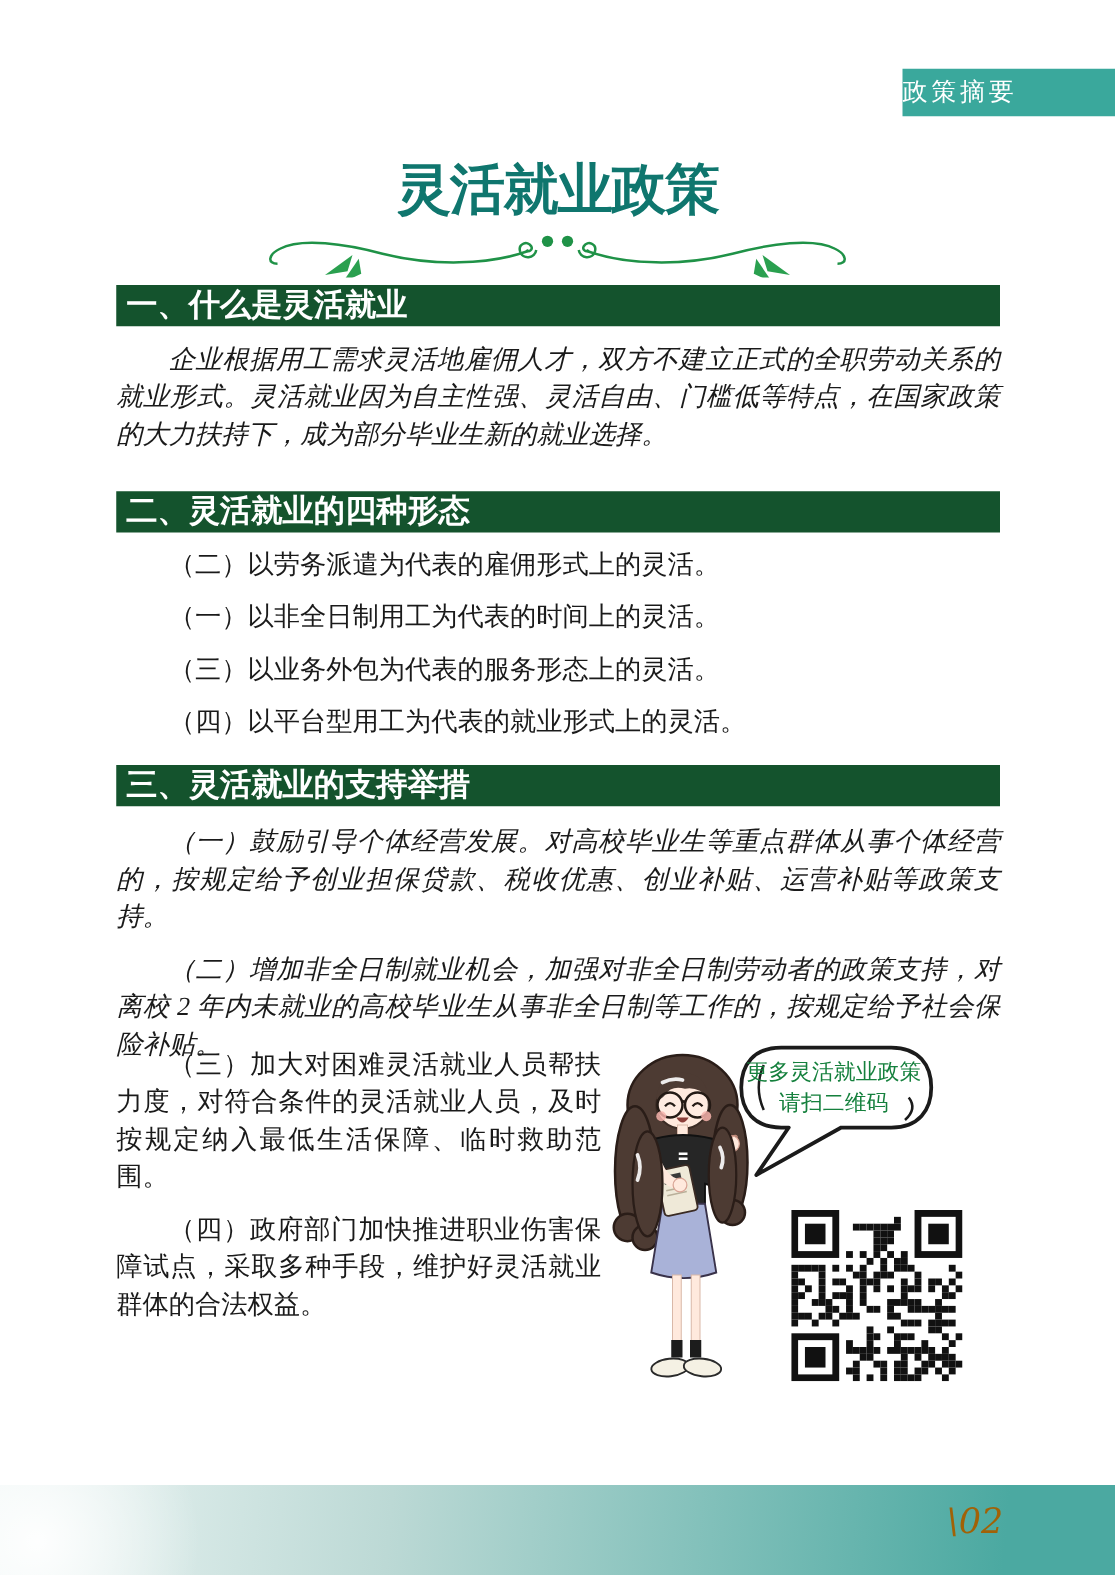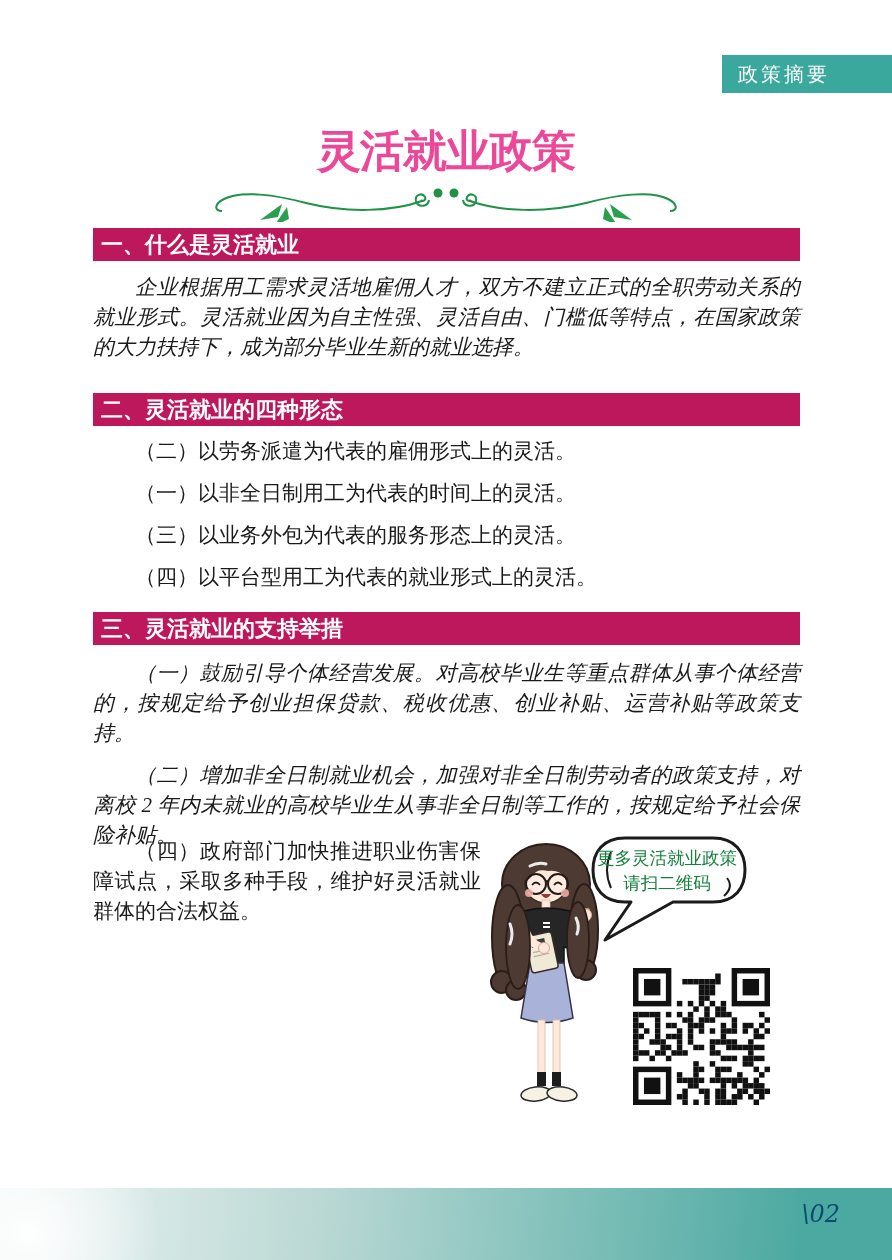--- a/index.html
+++ b/index.html
@@ -1,27 +1,27 @@
 <!DOCTYPE html>
 <html><head>
 <meta charset="utf-8">
 <style>
   html,body{margin:0;padding:0;background:#ffffff;}
   .page{position:relative;width:892px;height:1260px;background:#ffffff;overflow:hidden;
         font-family:"Liberation Serif",serif;color:#1a1a1a;}
   .badge{position:absolute;left:722px;top:55px;width:170px;height:38px;background:#3aa89c;
-         color:#ffffff;font-size:20px;line-height:38px;padding-left:16px;box-sizing:border-box;
+         color:#ffffff;font-size:20px;line-height:38px;padding-left:0;box-sizing:border-box;
          letter-spacing:3px;font-family:"Liberation Serif",serif;}
   .title{position:absolute;left:0;top:122px;width:892px;text-align:center;
          font-family:Liberation Serif, serif;font-weight:900;font-size:44px;
-         letter-spacing:-1px;color:#ec4899;}
+         letter-spacing:-1px;color:#0f766e;}
   .flourish{position:absolute;left:186px;top:180px;width:520px;height:42px;}
-  .secbar{position:absolute;left:93px;width:707px;height:33px;background:#be185d;
+  .secbar{position:absolute;left:93px;width:707px;height:33px;background:#14532d;
           color:#ffffff;font-family:"Liberation Sans",sans-serif;font-weight:bold;
-          font-size:22px;line-height:33px;padding-left:8px;box-sizing:border-box;}
+          font-size:25px;line-height:33px;padding-left:8px;box-sizing:border-box;}
   .bar1{top:228px;} .bar2{top:393px;} .bar3{top:612px;}
   .para{position:absolute;left:93px;width:707px;font-size:21px;line-height:30px;
         text-align:justify;text-indent:2em;font-style:italic;}
   .p1{top:272px;}
   .list{position:absolute;left:93px;top:436px;width:707px;font-size:21px;line-height:30px;}
   .list .li{text-indent:2em;margin-bottom:12px;}
   .s3{position:absolute;left:93px;top:658px;width:707px;font-size:21px;line-height:30px;
       text-align:justify;}
   .s3 p{margin:0 0 12px 0;text-indent:2em;font-style:italic;}
   .side{position:absolute;left:93px;top:836px;width:388px;font-size:21px;line-height:30px;
@@ -29,22 +29,22 @@
   .side p{margin:0 0 12px 0;text-indent:2em;}
   .girl{position:absolute;left:480px;top:832px;width:134px;height:282px;}
   .bubble-svg{position:absolute;left:585px;top:830px;width:300px;height:120px;}
   .bubble-text{position:absolute;left:597px;top:847px;width:140px;text-align:center;
                font-size:17.5px;line-height:25px;color:#15803d;font-family:Liberation Mono, monospace;}
   .qr{position:absolute;left:633px;top:968px;width:137px;height:137px;}
   .footer{position:absolute;left:0;top:1188px;width:892px;height:72px;
           background:
             radial-gradient(circle at 30px 45px, rgba(255,255,255,0.95) 0%, rgba(255,255,255,0) 130px),
             linear-gradient(95deg,#eef6f5 0%,#bcd9d5 35%,#4ba9a1 90%);}
-  .pagenum{position:absolute;left:720px;top:1200px;width:120px;text-align:right;
-           color:#0c4a6e;font-size:24px;font-style:italic;font-family:"DejaVu Serif",serif;}
+  .pagenum{position:absolute;left:720px;top:1200px;width:120px;text-align:center;
+           color:#a16207;font-size:28px;font-style:italic;font-family:"DejaVu Serif",serif;}
 </style>
 </head>
 <body>
 
 <div class="page">
 
   <div class="badge">政策摘要</div>
 
   <div class="title">灵活就业政策</div>
 
@@ -69,20 +69,21 @@
     <div class="li">（三）以业务外包为代表的服务形态上的灵活。</div>
     <div class="li">（四）以平台型用工为代表的就业形式上的灵活。</div>
   </div>
 
   <div class="secbar bar3">三、灵活就业的支持举措</div>
   <div class="s3">
     <p>（一）鼓励引导个体经营发展。对高校毕业生等重点群体从事个体经营的，按规定给予创业担保贷款、税收优惠、创业补贴、运营补贴等政策支持。</p>
     <p>（二）增加非全日制就业机会，加强对非全日制劳动者的政策支持，对离校 2 年内未就业的高校毕业生从事非全日制等工作的，按规定给予社会保险补贴。</p>
   </div>
   <div class="side">
+    <p>（三）加大对困难灵活就业人员帮扶力度，对符合条件的灵活就业人员，及时按规定纳入最低生活保障、临时救助范围。</p>
     <p>（四）政府部门加快推进职业伤害保障试点，采取多种手段，维护好灵活就业群体的合法权益。</p>
   </div>
 
   <svg class="girl" viewBox="0 0 134 282">
 
     <g fill="#4d3b33" stroke="#2a1d18" stroke-width="2">
       <ellipse cx="66" cy="52" rx="44" ry="40"></ellipse>
       <ellipse cx="28" cy="105" rx="16" ry="52"></ellipse>
       <ellipse cx="104" cy="98" rx="14" ry="46"></ellipse>
       <circle cx="22" cy="150" r="11"></circle>

